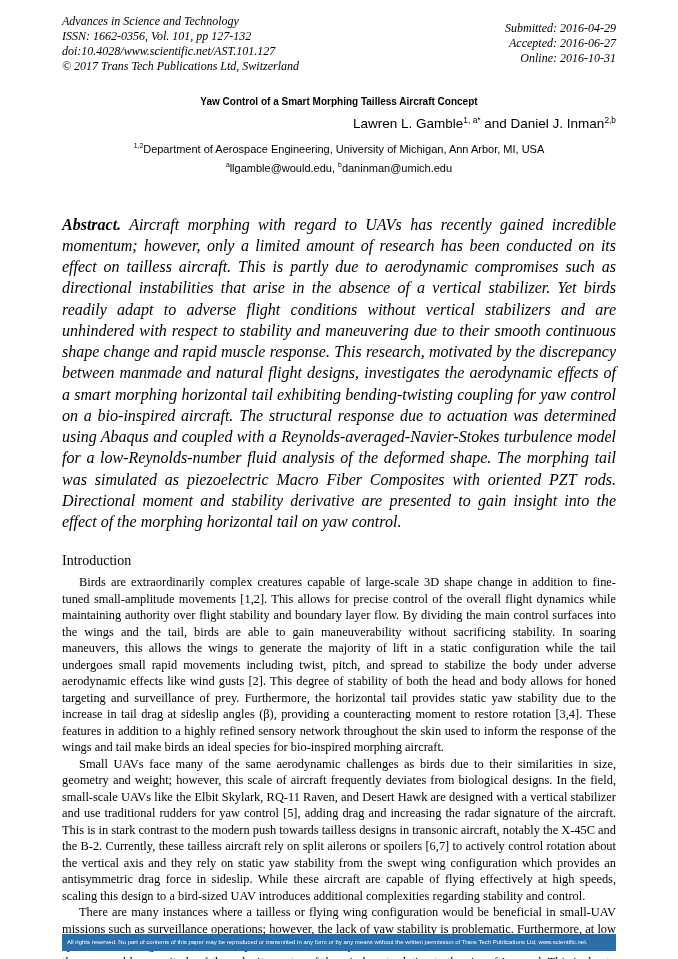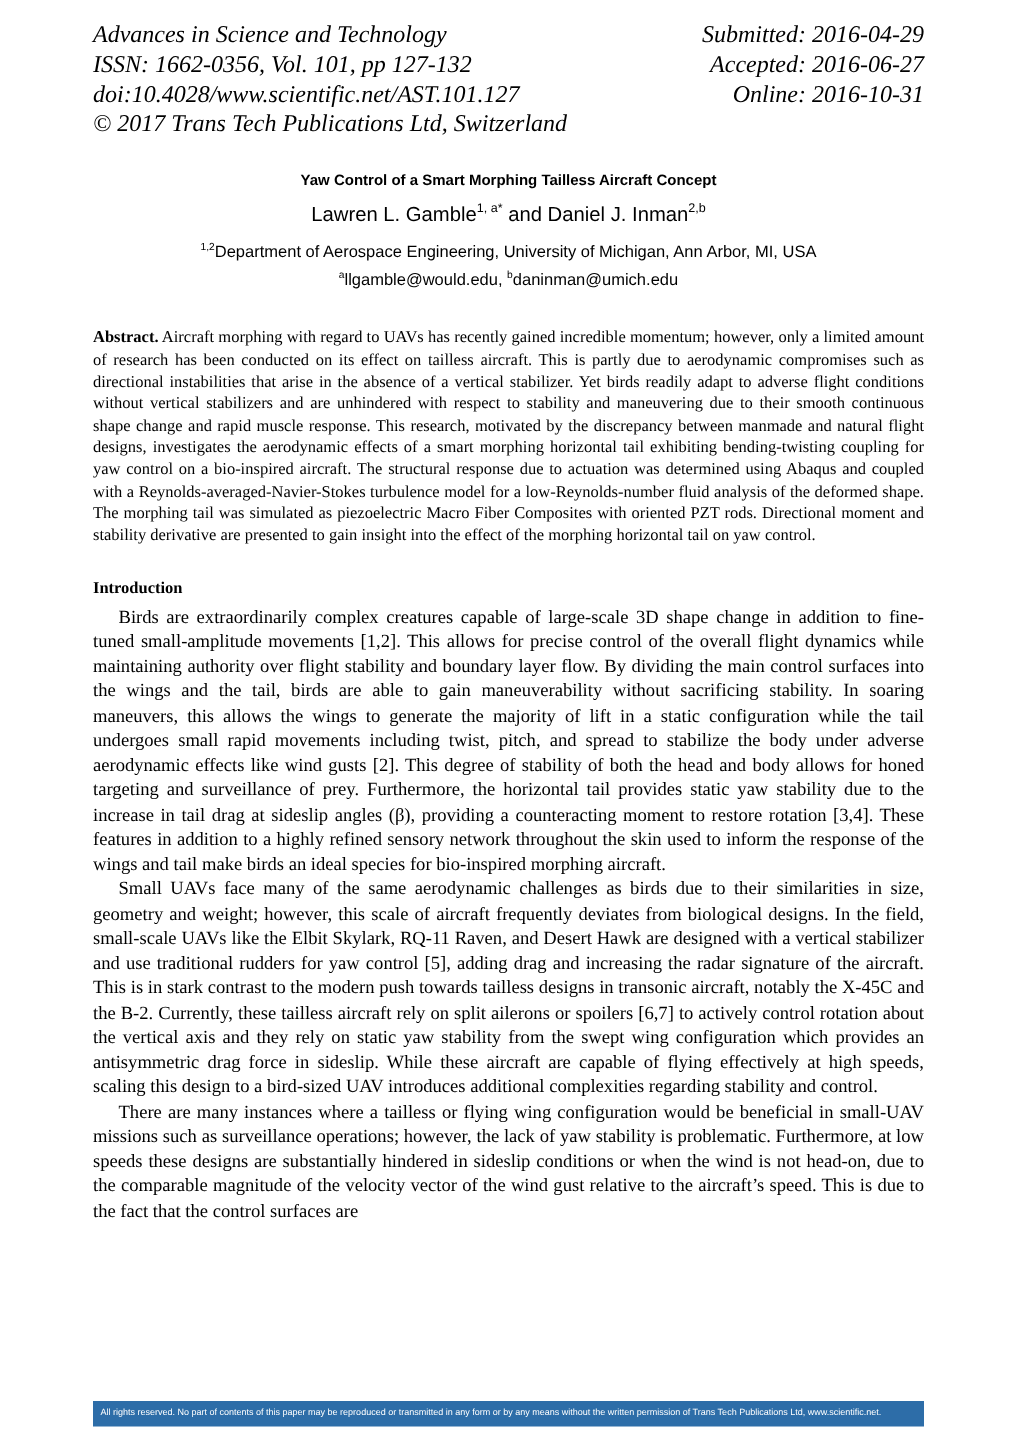--- a/index.html
+++ b/index.html
@@ -5,43 +5,43 @@
   * { margin:0; padding:0; box-sizing:border-box; }
   html,body { background:#ffffff; }
   body {
     width:678px; height:959px; position:relative;
     font-family:"Liberation Serif", serif; color:#000;
     overflow:hidden;
   }
   .page { padding:14px 62px 0 62px; height:100%; position:relative; }
 
   .head { display:flex; justify-content:space-between; font-style:italic;
-          font-size:16px; line-height:1.24; }
+          font-size:12px; line-height:1.24;align-items:center; }
   .head-right { text-align:right;font-style:italic; }
 
   .title { font-family:"Liberation Sans", sans-serif; font-size:10px;
            font-weight:bold; text-align:center; margin-top:22px; }
 
   .authors { font-family:"Liberation Sans", sans-serif; font-size:13.5px;
-             text-align:center; margin-top:9px; }
+             text-align:right; margin-top:9px; }
   sup { font-size:0.62em; vertical-align:super; line-height:0; }
 
   .affil { font-family:"Liberation Sans", sans-serif; font-size:11px;
            text-align:center; margin-top:12px; }
   .emails { font-family:"Liberation Sans", sans-serif; font-size:11px;
             text-align:center; margin-top:7px; }
 
   .keywords { font-family:"Liberation Sans", sans-serif; font-size:11.5px;
               margin-top:27px; line-height:1.35; text-align:justify; }
   .b { font-weight:bold; }
 
-  .abstract { font-size:11px; text-align:justify; margin-top:25px;
-              line-height:1.33; }
+  .abstract { font-size:16px; text-align:justify; margin-top:40px;
+              line-height:1.33;font-style:italic; }
 
-  .section-heading { font-size:11px; font-weight:bold; margin-top:21px;
+  .section-heading { font-size:14px; font-weight:normal; margin-top:21px;
                      margin-bottom:5px; }
   p.body { font-size:12.4px; text-align:justify; line-height:1.33;
            text-indent:17px; }
 
   .footer-bar { position:absolute; left:62px; right:62px; bottom:8px;
                 background:#2d6da8; color:#ffffff; height:17px;
                 font-family:"Liberation Sans", sans-serif; font-size:6px;
                 line-height:1.1; display:flex; align-items:center;
                 padding:0 5px; white-space:nowrap; overflow:hidden; }
 </style>

